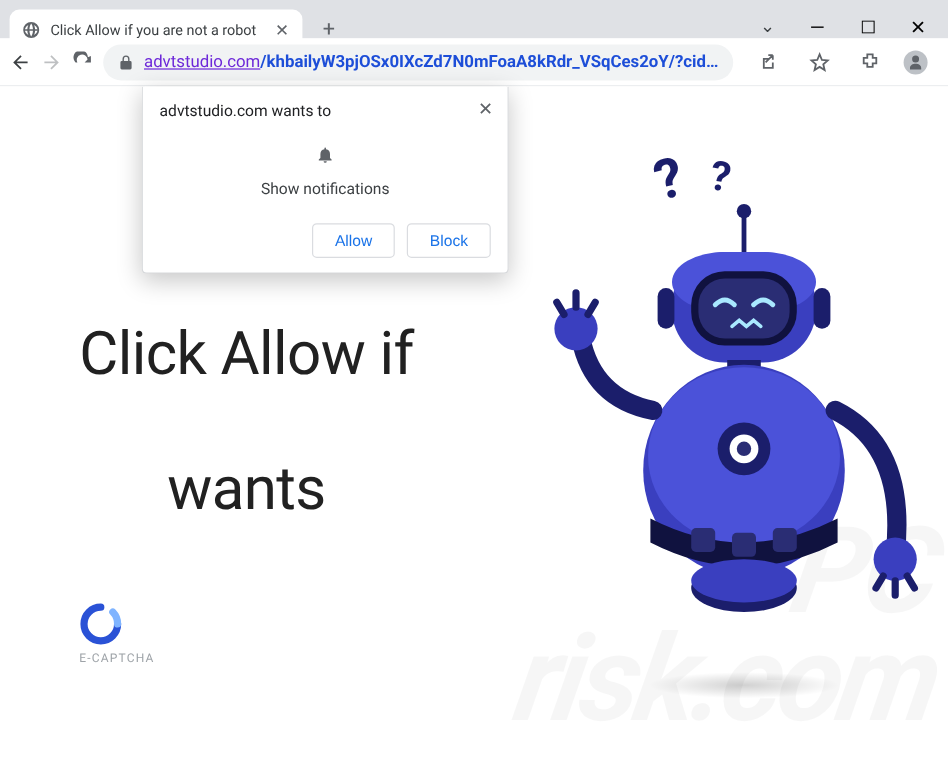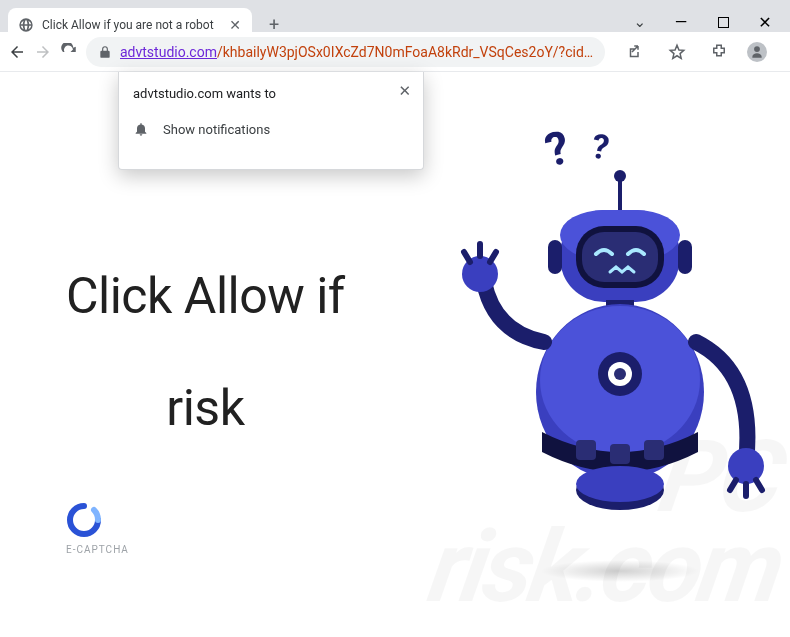--- a/index.html
+++ b/index.html
@@ -13,31 +13,31 @@
   .win-controls { margin-left: auto; display: flex; gap: 28px; padding-right: 18px; align-items: center; height: 44px; }
   .win-chev { font-size: 15px; color: #3c4043; }
   .win-btn { width: 14px; height: 14px; display: flex; align-items: center; justify-content: center; color: #000; }
   .toolbar { height: 40px; background: #fff; display: flex; align-items: center; padding: 0 8px; gap: 8px; border-bottom: 1px solid #e8eaed; }
   .icon-btn { width: 28px; height: 28px; display: flex; align-items: center; justify-content: center; color: #5f6368; font-size: 18px; cursor: pointer; border-radius: 50%; }
   .icon-btn.back { color: #3c4043; }
   .omnibox { flex: 1; height: 30px; background: #f1f3f4; border-radius: 15px; display: flex; align-items: center; padding: 0 12px; gap: 8px; }
   .lock { width: 14px; height: 14px; fill: #5f6368; }
   .url { font-size: 14px; color: #202124; white-space: nowrap; overflow: hidden; text-overflow: ellipsis; }
   .url .domain { color: #6d28d9; text-decoration: underline; }
-  .url .path { color: #c2410c; }
+  .url .path { color: #1d4ed8; font-weight: bold; }
   .toolbar-right { display: flex; align-items: center; gap: 14px; padding: 0 6px 0 8px; }
   .avatar { width: 20px; height: 20px; border-radius: 50%; background: #bdc1c6; display:flex; align-items:center; justify-content:center; }
   .content { position: relative; height: 553px; background: #fff; }
   .headline { position: absolute; left: 66px; top: 196px; font-size: 50px; font-weight: 400; color: #212121; line-height: 1.12; letter-spacing: -0.5px; text-align: center; }
   .ecaptcha { position: absolute; left: 66px; top: 430px; display: flex; flex-direction: column; align-items: flex-start; gap: 6px; }
   .ecaptcha-label { font-size: 10px; letter-spacing: 1px; color: #9ea3a8; }
   .permission { position: absolute; left: 118px; top: 0; width: 306px; background: #fff; border: 1px solid #d6d8db; border-top: none; border-radius: 0 0 4px 4px; box-shadow: 0 6px 20px rgba(0,0,0,0.22); padding: 14px 14px 12px 14px; z-index: 5; }
   .permission-head { font-size: 13px; color: #202124; margin-bottom: 20px; }
   .permission-close { position: absolute; top: 10px; right: 12px; color: #5f6368; font-size: 15px; cursor: pointer; }
-  .permission-row { display: flex; align-items: center; gap: 14px; margin-bottom: 20px; }
+  .permission-row { display: flex; align-items: center; gap: 14px; margin-bottom: 20px; flex-direction: column; }
   .bell { width: 16px; height: 16px; fill: #5f6368; }
   .permission-text { font-size: 13px; color: #3c4043; }
   .permission-actions { display: flex; gap: 10px; justify-content: flex-end; }
   .pbtn { border: 1px solid #dadce0; background: #fff; color: #1a73e8; font-size: 13px; padding: 6px 18px; border-radius: 4px; cursor: pointer; }
   .robot-wrap { position: absolute; right: 20px; top: 50px; width: 320px; height: 470px; }
   .shadow-ellipse { position: absolute; left: 90px; top: 438px; width: 160px; height: 22px; background: radial-gradient(ellipse at center, rgba(0,0,0,0.18), rgba(0,0,0,0) 70%); border-radius: 50%; }
   .watermark { position: absolute; right: 10px; bottom: 90px; font-size: 100px; font-weight: 700; color: rgba(0,0,0,0.035); font-style: italic; letter-spacing: -4px; transform: skewX(-10deg); pointer-events: none; white-space: nowrap; }
   .watermark2 { position: absolute; right: 10px; bottom: 0px; font-size: 100px; font-weight: 700; color: rgba(0,0,0,0.035); font-style: italic; letter-spacing: -4px; transform: skewX(-10deg); pointer-events: none; white-space: nowrap;}
   svg { display: block; }
 </style>
@@ -125,21 +125,21 @@
 </div>
 
 <div class="content">
 
   <div class="watermark">PC</div>
   <div class="watermark2">risk.com</div>
 
   <div class="headline">
     <span>Click Allow if</span><br>
     <br>
-    <span>risk</span>
+    <span>wants</span>
   </div>
 
   <div class="ecaptcha">
     <svg width="36" height="36" viewBox="0 0 36 36">
       <path d="M18 4 a14 14 0 1 0 14 14" fill="none" stroke="#2a52d6" stroke-width="6" stroke-linecap="round"></path>
       <path d="M32 18 a14 14 0 0 0 -4 -10" fill="none" stroke="#7fb4ff" stroke-width="6" stroke-linecap="round"></path>
     </svg>
     <div class="ecaptcha-label">E-CAPTCHA</div>
   </div>
 
@@ -195,15 +195,19 @@
 
   <div class="permission">
     <div class="permission-close"><span>✕</span></div>
     <div class="permission-head">advtstudio.com wants to</div>
     <div class="permission-row">
       <svg class="bell" viewBox="0 0 24 24">
           <path d="M12 22a2 2 0 002-2h-4a2 2 0 002 2zm6-6V11a6 6 0 00-5-5.9V4a1 1 0 10-2 0v1.1A6 6 0 006 11v5l-2 2v1h16v-1z"></path>
         </svg>
       <div class="permission-text">Show notifications</div>
     </div>
+    <div class="permission-actions">
+      <button class="pbtn">Allow</button>
+      <button class="pbtn">Block</button>
+    </div>
   </div>
 
 </div>
 
 </body></html>

